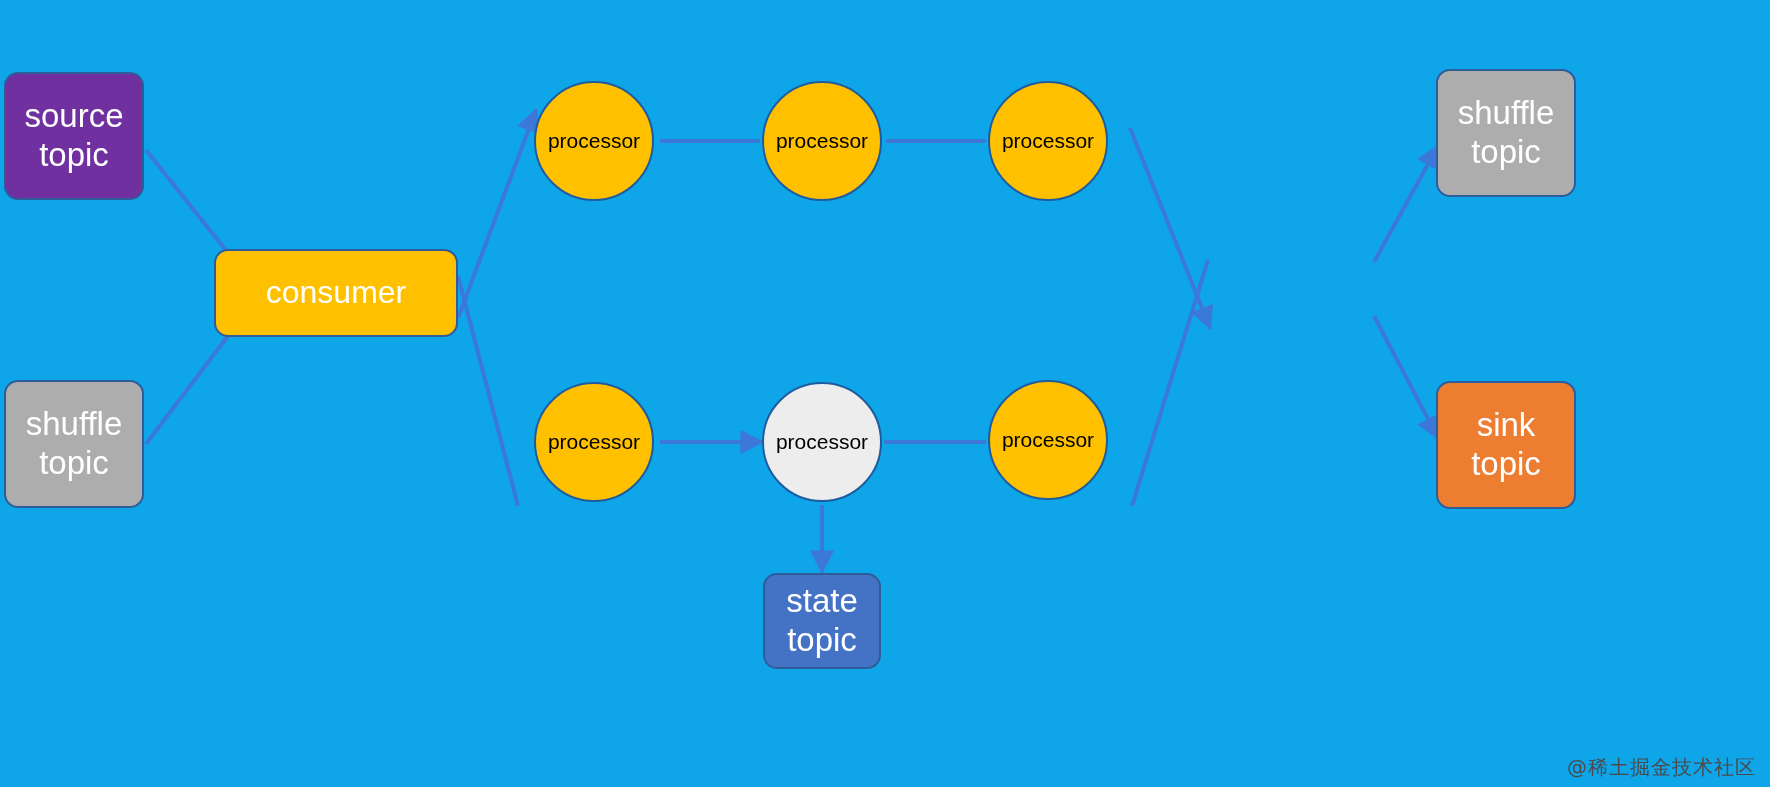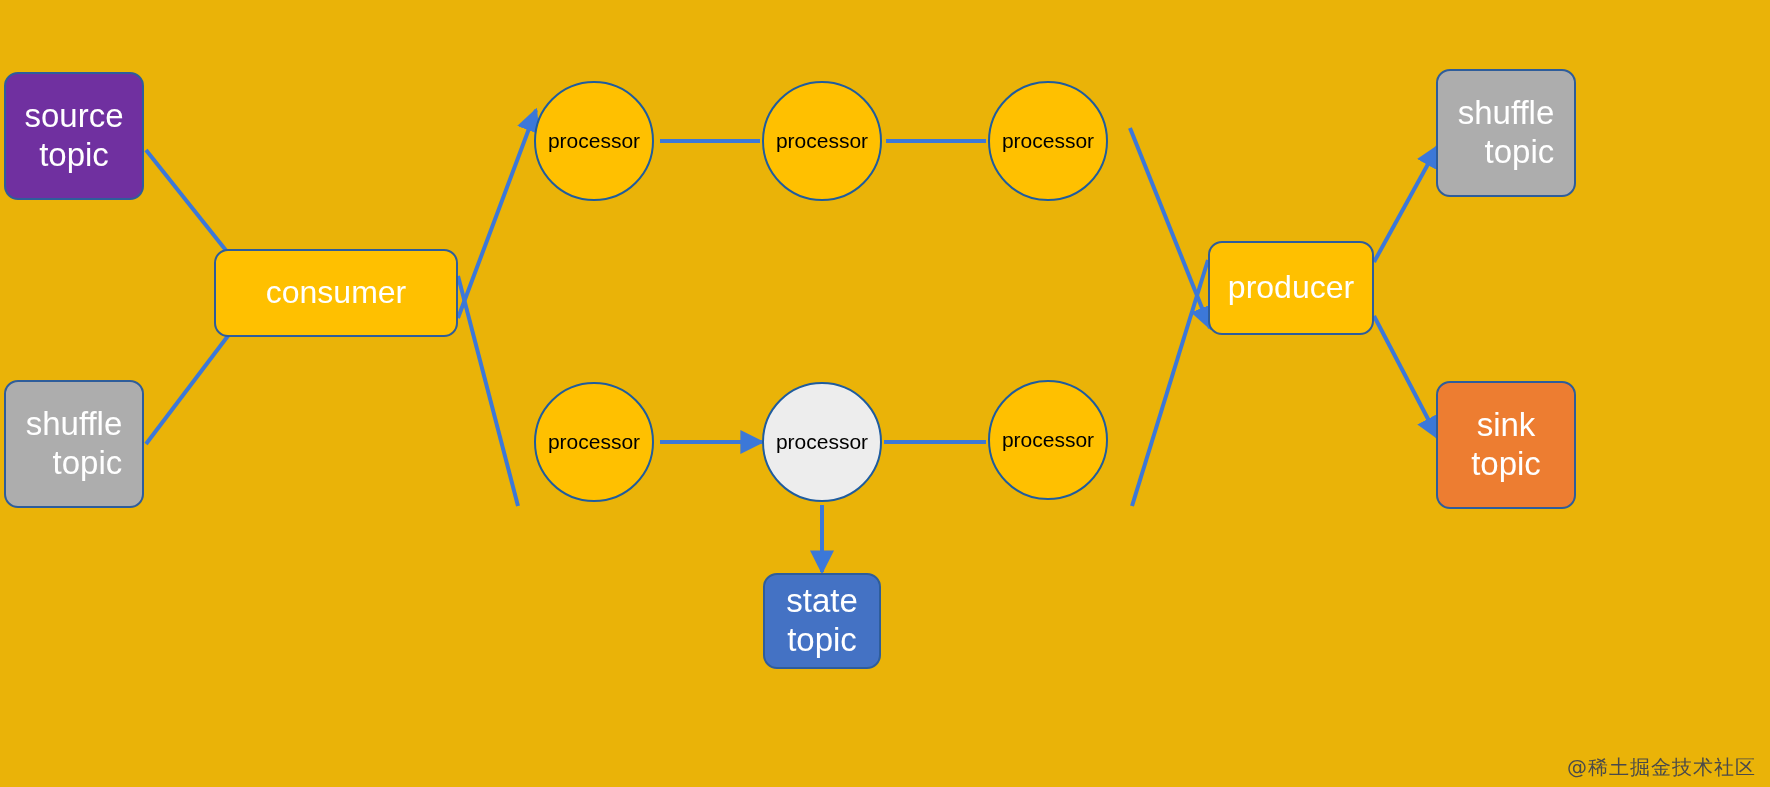--- a/index.html
+++ b/index.html
@@ -4,21 +4,21 @@
 <style>
   html, body {
     margin: 0;
     padding: 0;
     background: #000000;
   }
   #canvas {
     position: relative;
     width: 1770px;
     height: 787px;
-    background: #eab308;
+    background: #0ea5e9;
     overflow: hidden;
     font-family: "Liberation Sans", sans-serif;
   }
   #edges {
     position: absolute;
     left: 0;
     top: 0;
     width: 1770px;
     height: 787px;
     pointer-events: none;
@@ -45,21 +45,20 @@
     border-radius: 50%;
     border: 2px solid #1F5C9E;
   }
   .t-source {
     background: #7030A0;
     color: #FFFFFF;
   }
   .t-shuffle {
     background: #ADADAD;
     color: #FFFFFF;
-    text-align: right;
   }
   .t-sink {
     background: #ED7D31;
     color: #FFFFFF;
   }
   .t-state {
     background: #4472C4;
     color: #FFFFFF;
   }
   .t-amber {
@@ -156,23 +155,20 @@
   </div>
   <div class="node circle c-amber proc-text" style="left:988px; top:380px; width:120px; height:120px;">
     <span class="lbl">processor</span>
   </div>
 
   <div class="node box t-state topic-text" style="left:763px; top:573px; width:118px; height:96px;">
     <span class="lbl">state
 topic</span>
   </div>
 
-  <div class="node box t-amber svc-text" style="left:1208px; top:241px; width:166px; height:94px;">
-    <span class="lbl">producer</span>
-  </div>
 
   <div class="node box t-shuffle topic-text" style="left:1436px; top:69px; width:140px; height:128px;">
     <span class="lbl">shuffle
 topic</span>
   </div>
 
   <div class="node box t-sink topic-text" style="left:1436px; top:372px; width:140px; height:128px;margin-top:9px;">
     <span class="lbl">sink
 topic</span>
   </div>

